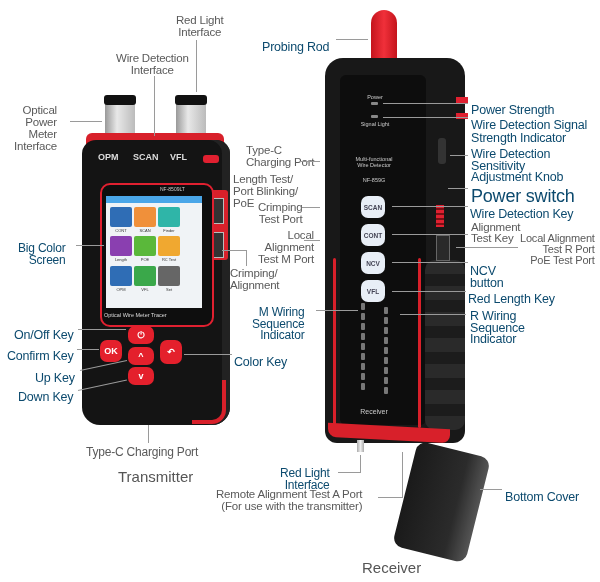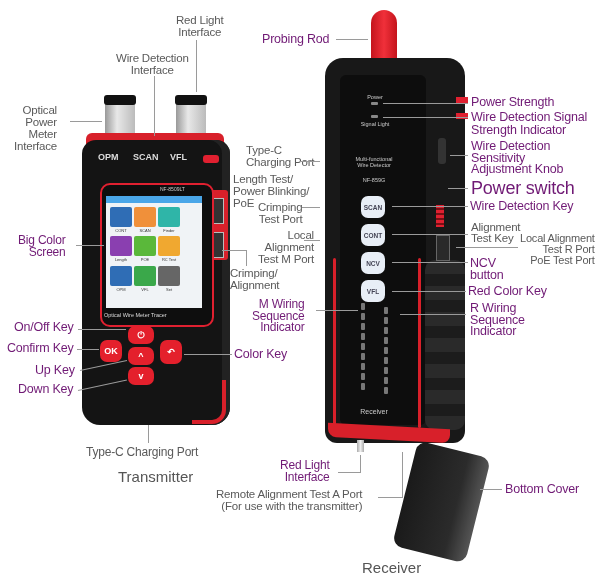--- a/index.html
+++ b/index.html
@@ -1,19 +1,19 @@
 <!DOCTYPE html>
 <html><head>
 <meta charset="utf-8">
 <style>
   html,body{margin:0;padding:0;background:#ffffff;}
   body{width:600px;height:582px;position:relative;overflow:hidden;font-family:"Liberation Sans",sans-serif;color:#555;}
   .lbl{position:absolute;font-size:11.5px;line-height:12px;color:#5a5a5a;white-space:pre-line;letter-spacing:-0.2px;}
   .lbl.r{text-align:right;}
-  .lbl.big{font-size:14px;color:#701a75;}
+  .lbl.big{font-size:14px;color:#0c4a6e;margin-top:8px;}
   .ln{position:absolute;background:#9a9a9a;}
   
   .tx{position:absolute;left:82px;top:140px;width:148px;height:285px;background:#141414;border-radius:14px 14px 18px 18px;box-shadow:inset -8px 0 0 #222;}
   .tx-topband{position:absolute;left:86px;top:133px;width:138px;height:14px;background:#d8202a;border-radius:6px 6px 0 0;}
   .tx-conn{position:absolute;top:98px;width:30px;height:40px;background:linear-gradient(90deg,#999,#e8e8e8 40%,#bbb);border-radius:3px;}
   .tx-cap{position:absolute;top:95px;width:32px;height:10px;background:#111;border-radius:3px;}
   .tx-keylbl{position:absolute;top:152px;font-size:9px;font-weight:bold;color:#ddd;}
   .tx-screen-frame{position:absolute;left:100px;top:183px;width:110px;height:140px;border:2px solid #e02030;border-radius:10px;background:#0e0e0e;}
   .tx-screen{position:absolute;left:106px;top:196px;width:96px;height:112px;background:#f0f3f6;}
   .tx-screen-bar{position:absolute;left:106px;top:196px;width:96px;height:7px;background:#4aa6e8;}
@@ -106,21 +106,21 @@
 <div class="ln" style="left:154px;top:76px;width:1px;height:60px"></div>
 <span class="lbl r" style="left:14px;top:104px">Optical
 Power
 Meter
 Interface</span>
 <div class="ln" style="left:70px;top:121px;width:32px;height:1px"></div>
 <span class="lbl" style="left:246px;top:144px">Type-C
 Charging Port</span>
 <div class="ln" style="left:300px;top:161px;width:20px;height:1px"></div>
 <span class="lbl" style="left:233px;top:173px">Length Test/
-Power Blinking/
+Port Blinking/
 PoE</span>
 <span class="lbl r" style="left:258px;top:201px">Crimping
 Test Port</span>
 <div class="ln" style="left:302px;top:207px;width:18px;height:1px"></div>
 <span class="lbl r" style="left:258px;top:229px">Local
 Alignment
 Test M Port</span>
 <div class="ln" style="left:304px;top:240px;width:16px;height:1px"></div>
 <span class="lbl" style="left:230px;top:267px">Crimping/
 Alignment</span>
@@ -215,21 +215,21 @@
 <span class="lbl" style="left:471px;top:222px;line-height:11px">Alignment
 Test Key</span>
 <div class="ln" style="left:392px;top:234px;width:76px;height:1px"></div>
 <span class="lbl r" style="left:520px;top:233px;line-height:11px;font-size:11px">Local Alignment
 Test R Port
 PoE Test Port</span>
 <div class="ln" style="left:456px;top:247px;width:62px;height:1px"></div>
 <span class="lbl big" style="left:470px;top:257px;font-size:12.5px;line-height:12px">NCV
 button</span>
 <div class="ln" style="left:392px;top:262px;width:76px;height:1px"></div>
-<span class="lbl big" style="left:468px;top:285px;font-size:12.5px">Red Color Key</span>
+<span class="lbl big" style="left:468px;top:285px;font-size:12.5px">Red Length Key</span>
 <div class="ln" style="left:392px;top:291px;width:74px;height:1px"></div>
 <span class="lbl r big" style="left:252px;top:299px;font-size:12px;line-height:11.5px">M Wiring
 Sequence
 Indicator</span>
 <div class="ln" style="left:316px;top:310px;width:42px;height:1px"></div>
 <span class="lbl big" style="left:470px;top:303px;font-size:12.5px;line-height:11.5px">R Wiring
 Sequence
 Indicator</span>
 <div class="ln" style="left:400px;top:314px;width:66px;height:1px"></div>
 <span class="lbl r big" style="left:280px;top:460px;font-size:12px;line-height:11.5px">Red Light

